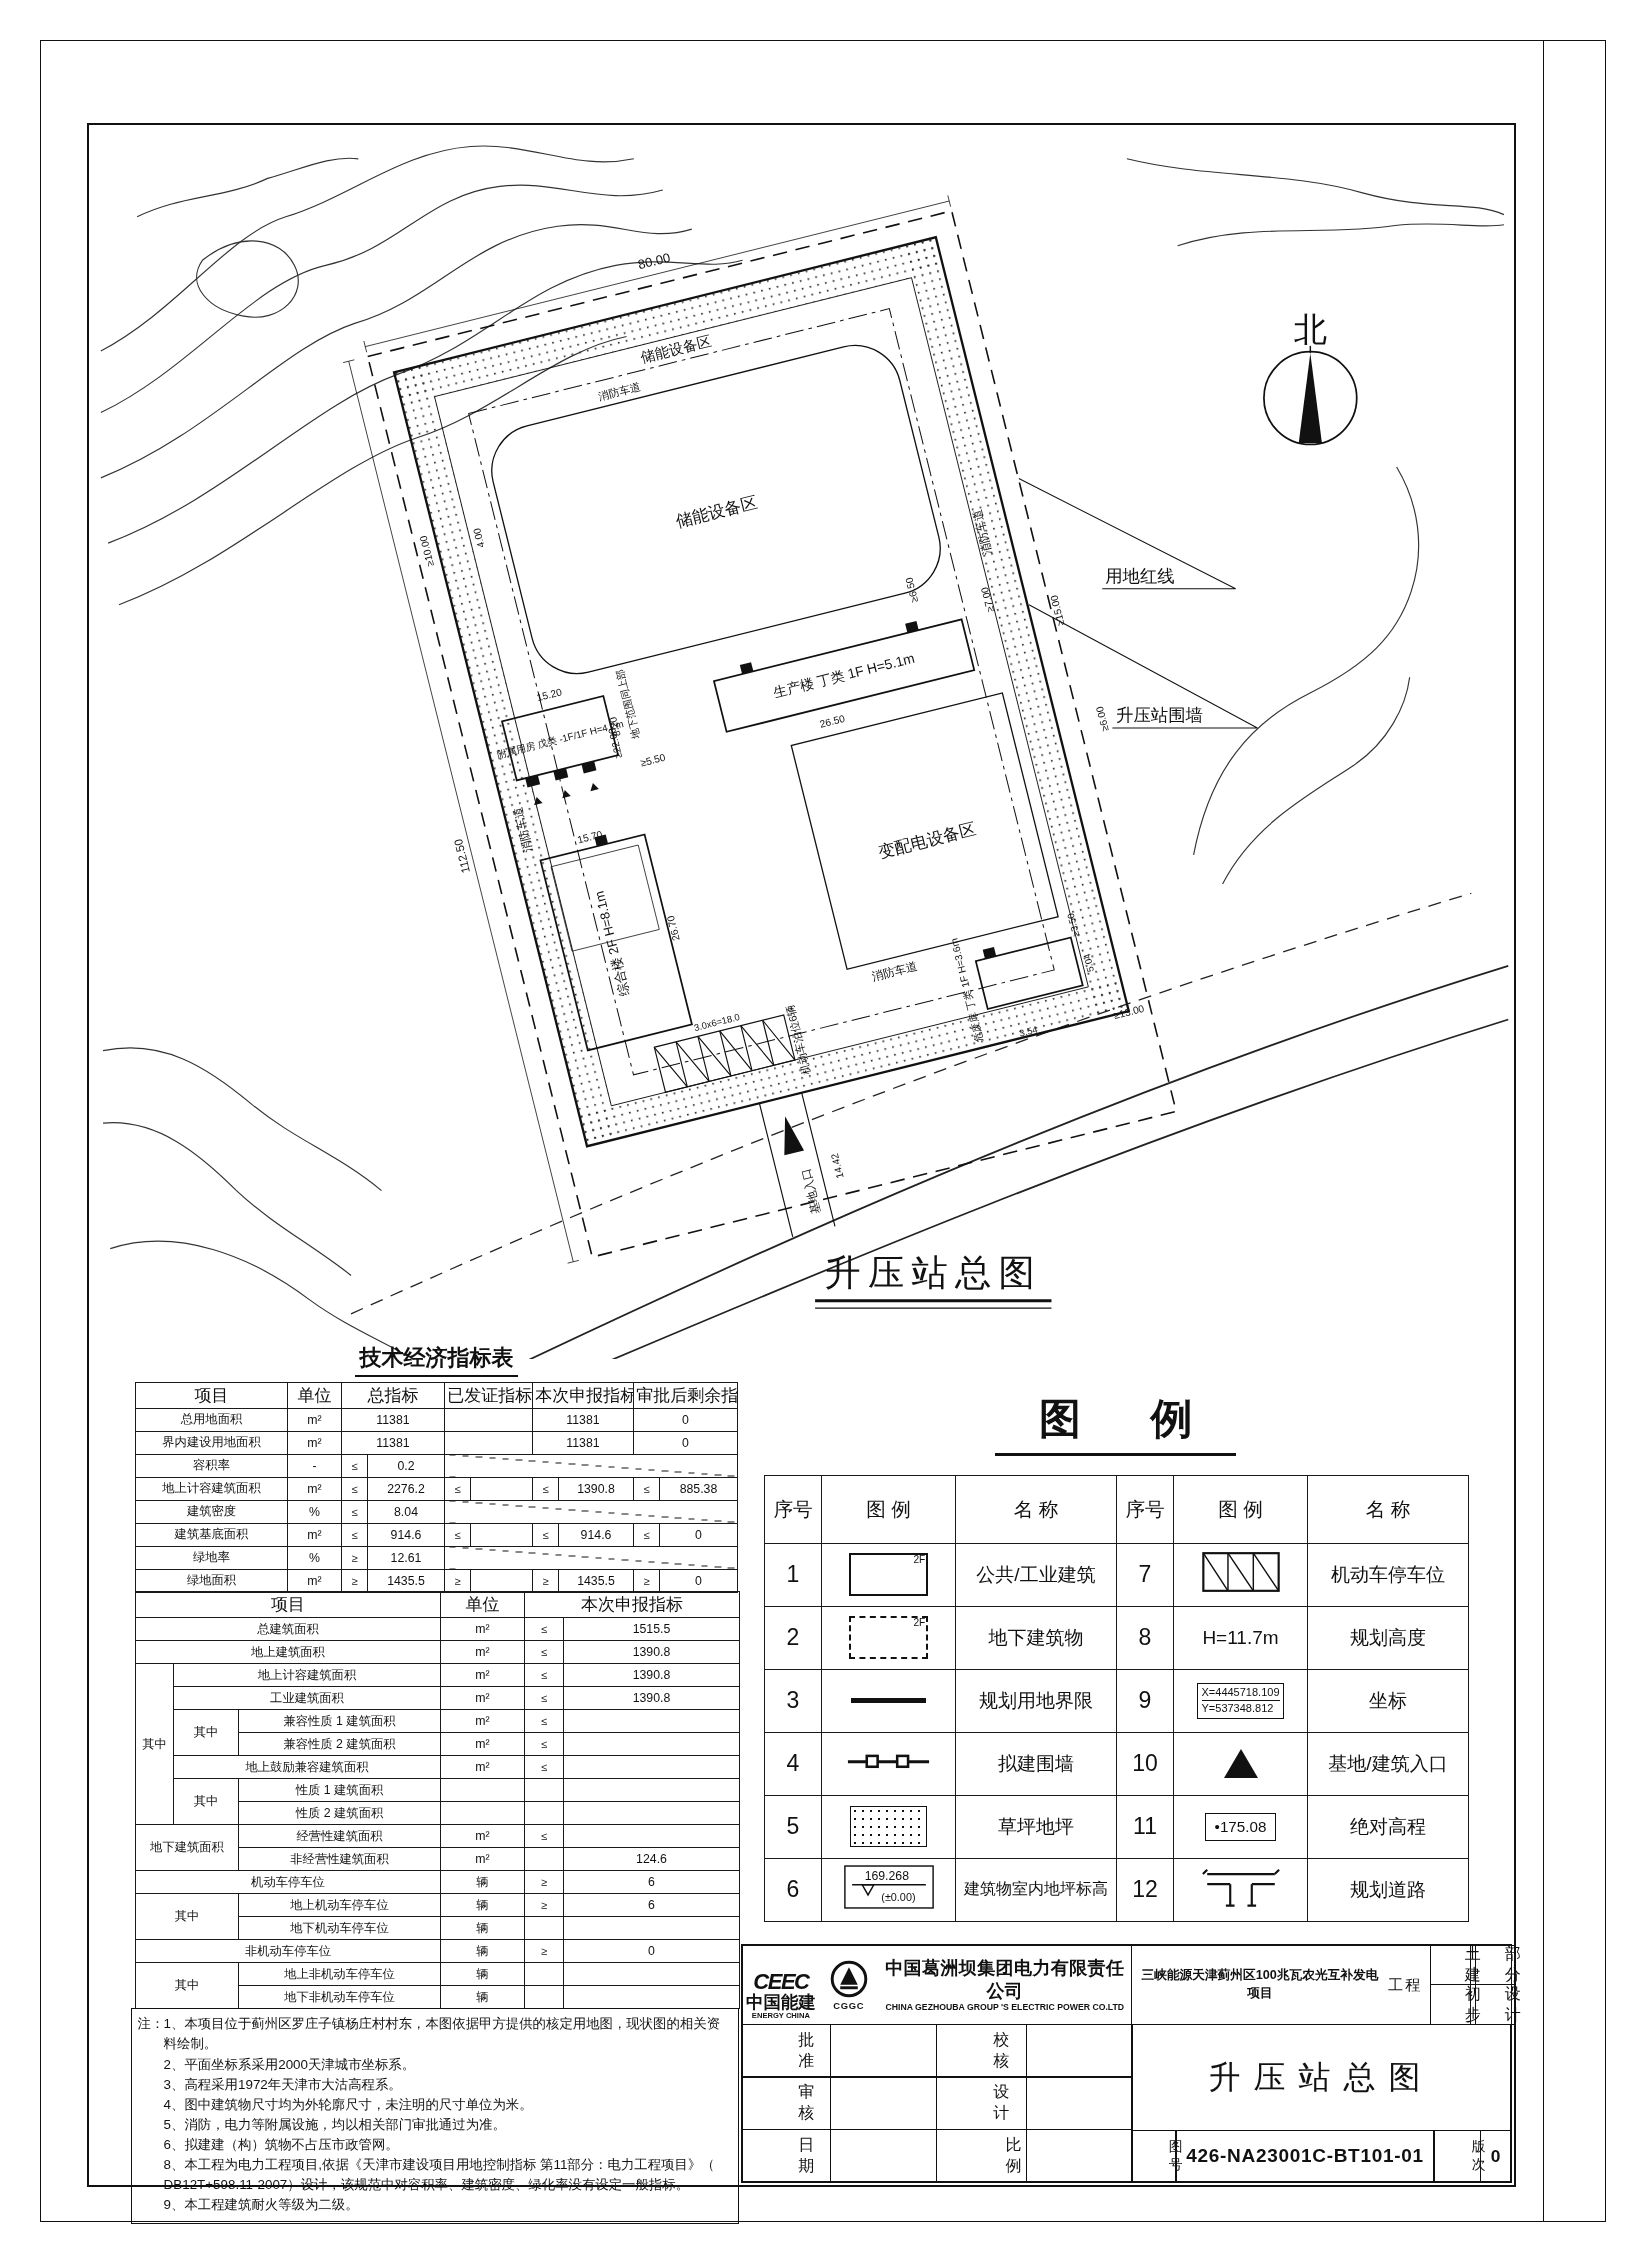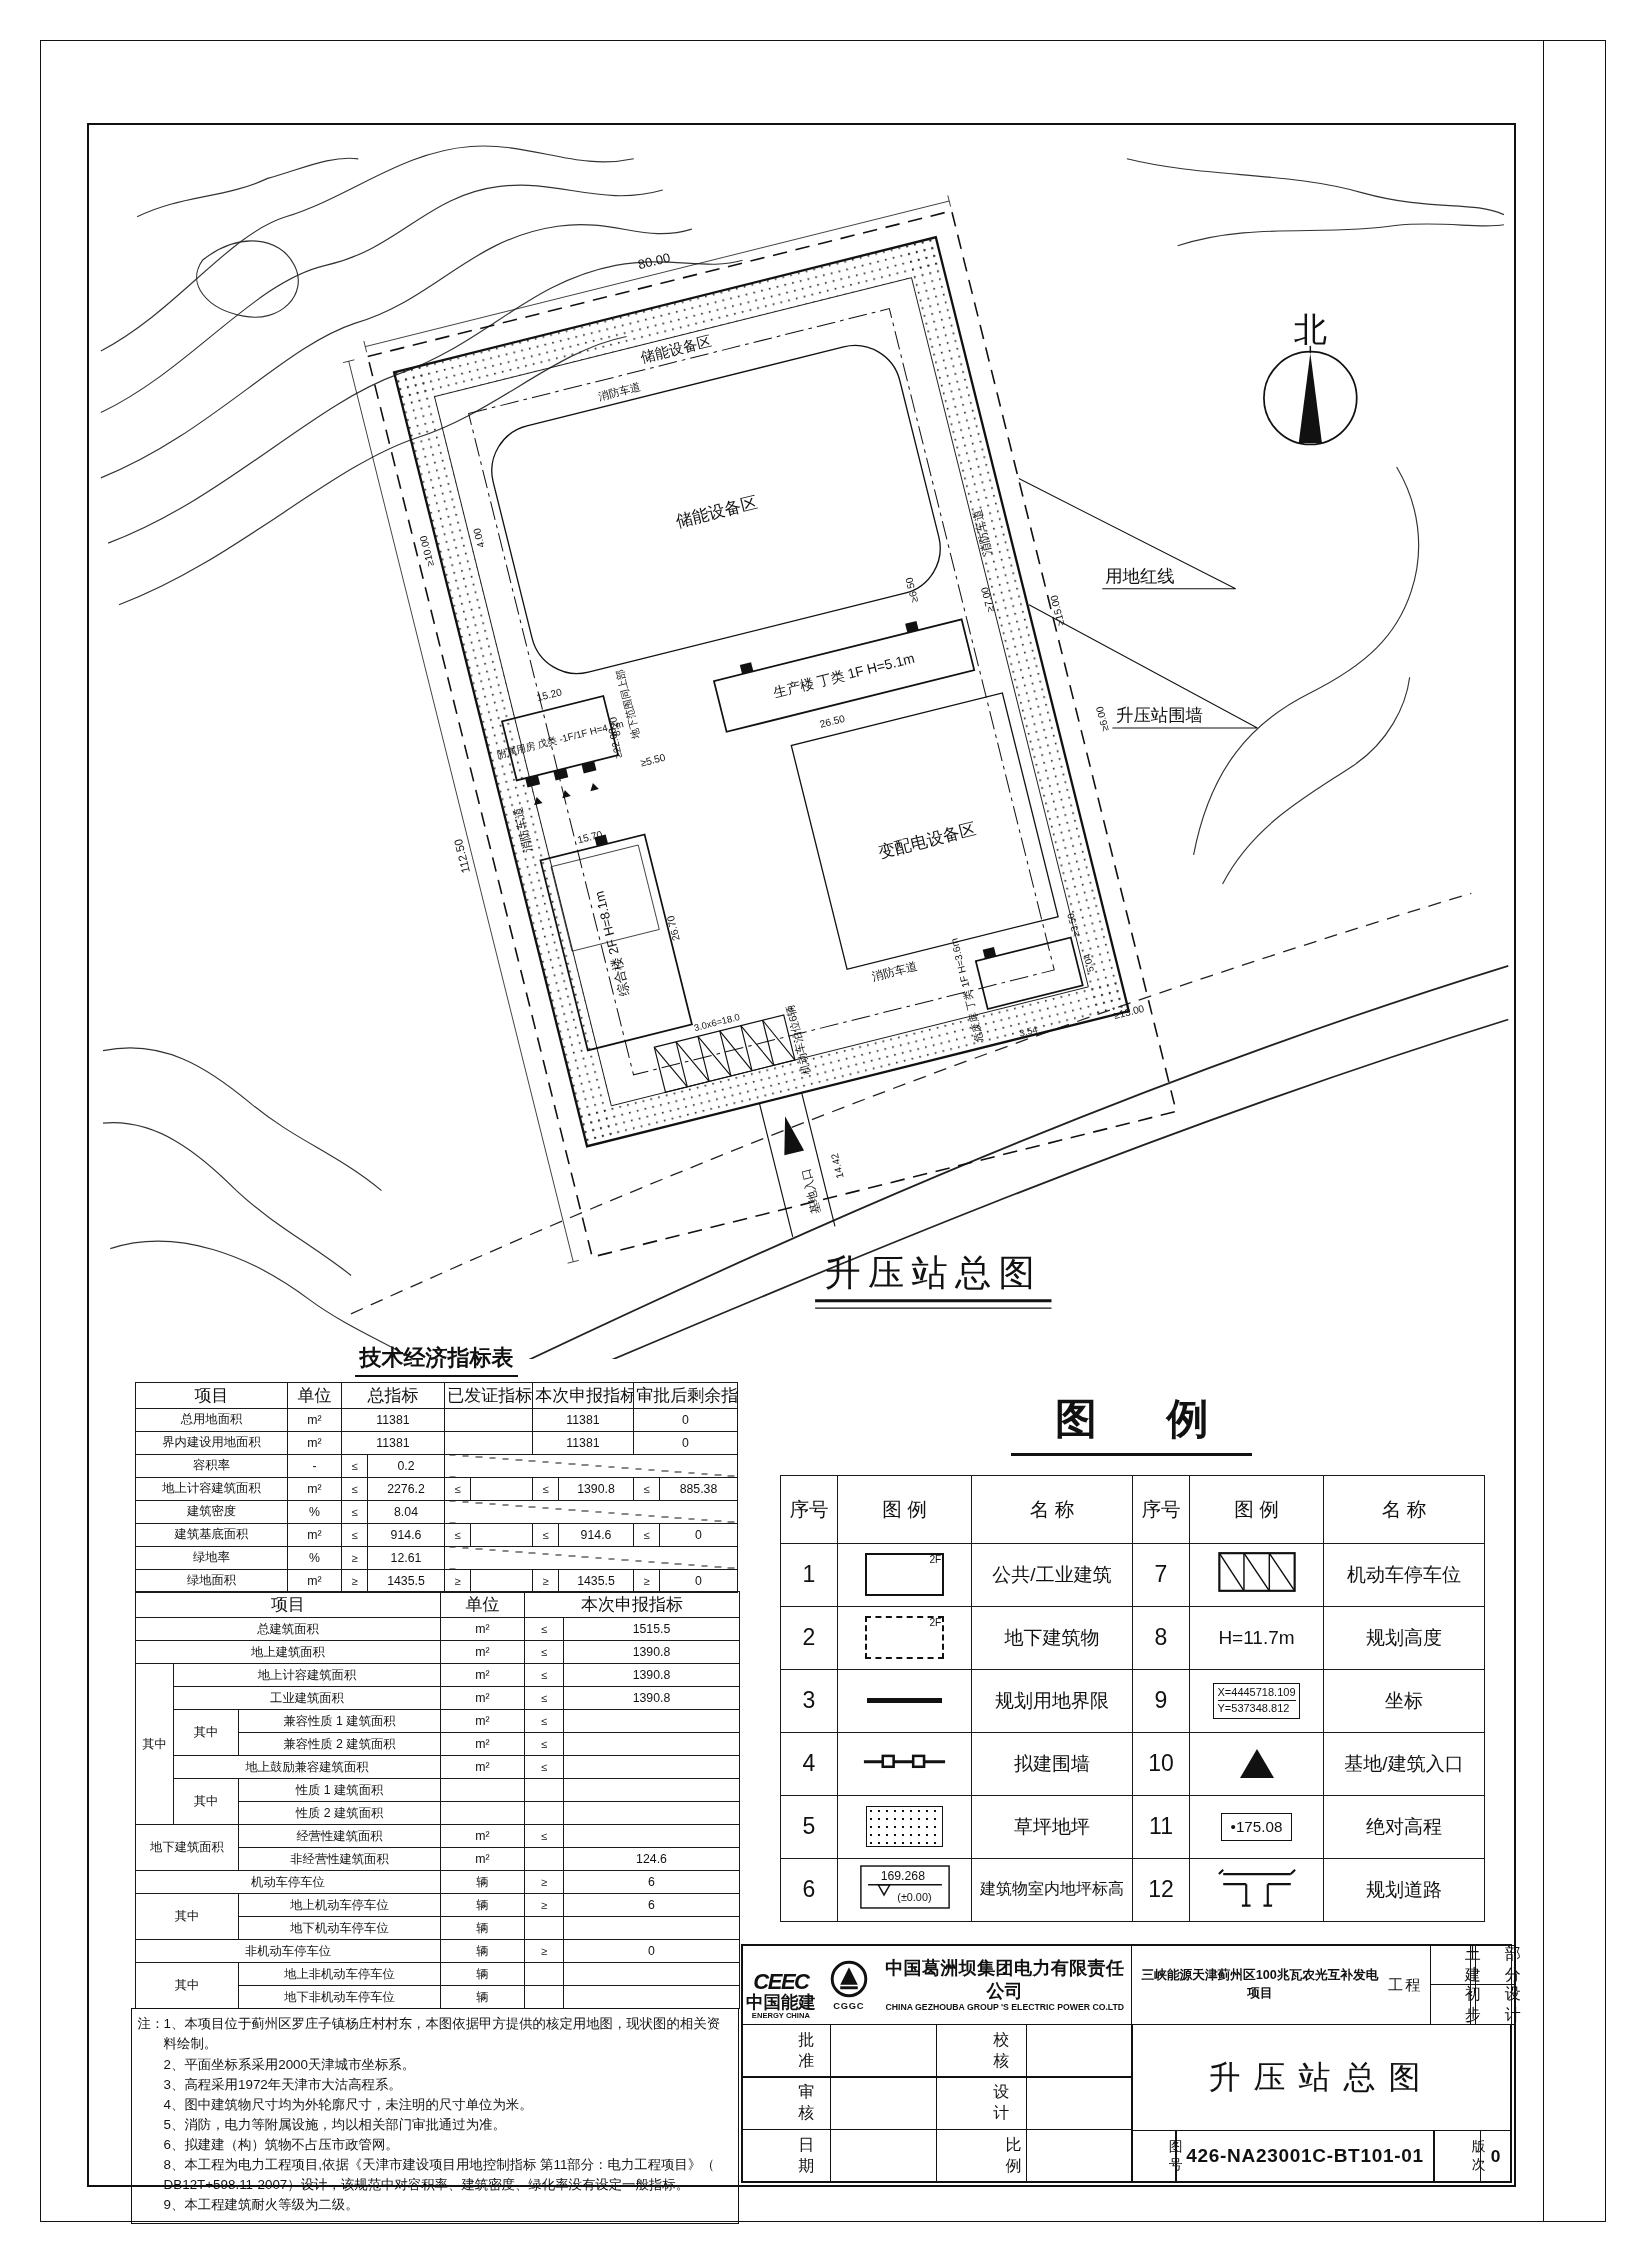--- a/index.html
+++ b/index.html
@@ -23,21 +23,21 @@
   td.head{height:25px;font-size:17px;text-align:center;}
   td.sign{font-size:11px;}
   td.diag{background:linear-gradient(to top right,transparent 49.5%,#111 49.5%,#111 50.6%,transparent 50.6%);}
   
   .notes{position:relative;margin-top:-1.5px;margin-left:-4.4px;width:608px;border:1.5px solid #111;
          padding:5.8px 7.3px 7.3px 32px;font-size:13.4px;line-height:1.5;box-sizing:border-box;}
   .notes-label{position:absolute;left:5.8px;top:5.8px;font-size:13.4px;}
   .note-line{text-align:left;}
 
   
-  .legend{position:absolute;left:780px;top:1391px;width:703px;}
+  .legend{position:absolute;left:764px;top:1391px;width:703px;}
   .legend-title{text-align:center;margin-bottom:19px;}
   .legend-title span{display:inline-block;font-size:42px;font-weight:bold;letter-spacing:29px;
                      border-bottom:3.6px solid #111;padding:0 14.5px 5.8px 44px;}
   .lg{width:703px;border:1.8px solid #111;}
   .lg td{height:62px;font-size:19px;}
   .lg td.lg-head{height:67px;font-size:19.6px;}
   .lg td.num{font-size:23px;}
   .sym-bldg{position:relative;width:75px;height:39px;border:2.2px solid #111;margin:0 auto;}
   .sym-bldg.dash{border-style:dashed;}
   .sym-bldg .fl{position:absolute;right:0.7px;top:-1.5px;font-size:10.2px;}

